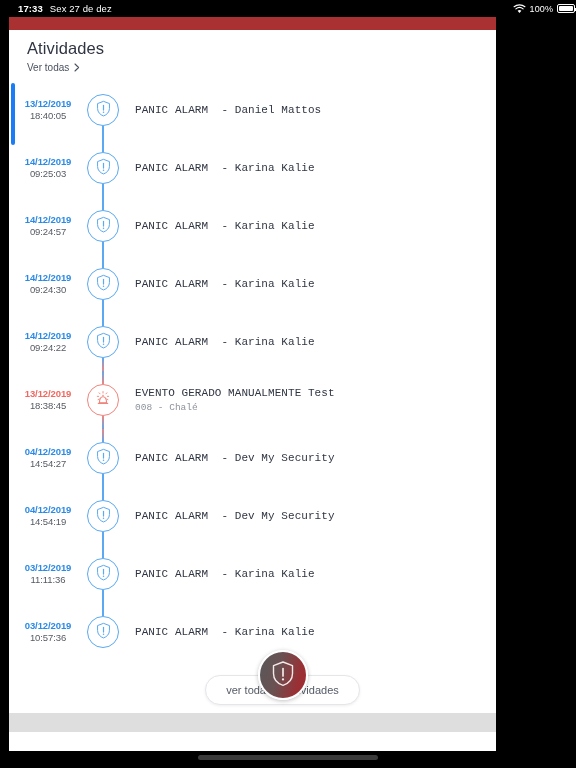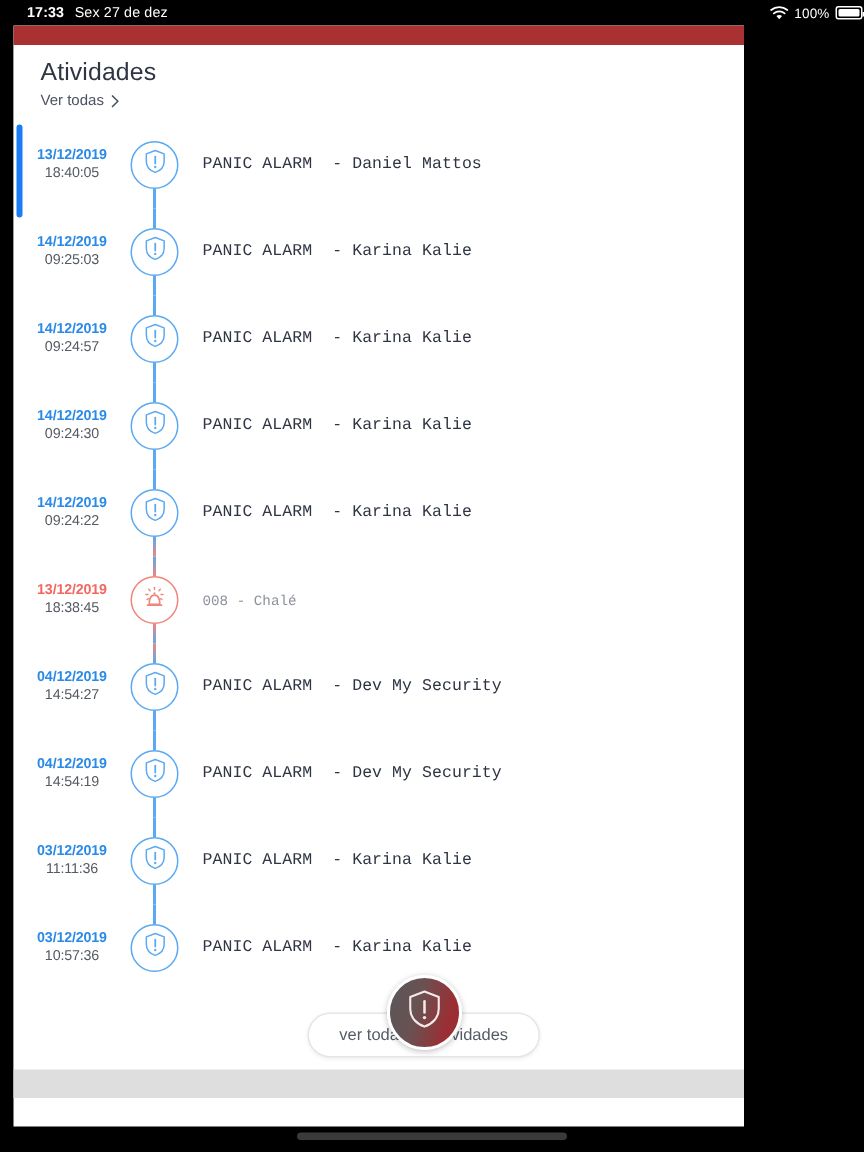--- a/index.html
+++ b/index.html
@@ -289,20 +289,21 @@
                   <line x1="6.8" y1="5.1" x2="8.1" y2="6.5" stroke="#f0857c" stroke-width="1.2" stroke-linecap="round"></line>
                   <line x1="17.2" y1="5.1" x2="15.9" y2="6.5" stroke="#f0857c" stroke-width="1.2" stroke-linecap="round"></line>
                   <line x1="4.4" y1="9.8" x2="6.2" y2="9.8" stroke="#f0857c" stroke-width="1.2" stroke-linecap="round"></line>
                   <line x1="19.6" y1="9.8" x2="17.8" y2="9.8" stroke="#f0857c" stroke-width="1.2" stroke-linecap="round"></line>
                   <line x1="5.4" y1="14.2" x2="7" y2="13.4" stroke="#f0857c" stroke-width="1.2" stroke-linecap="round"></line>
                   <line x1="18.6" y1="14.2" x2="17" y2="13.4" stroke="#f0857c" stroke-width="1.2" stroke-linecap="round"></line>
                 </svg></span>
             </div>
           </div>
           <div class="label">
+            <div class="main">EVENTO GERADO MANUALMENTE Test</div>
             <div class="sub">008 - Chalé</div>
           </div>
         </div>
         <div class="row">
           <div class="stamp">
             <div class="d">04/12/2019</div>
             <div class="t">14:54:27</div>
           </div>
           <div class="nodewrap">
             <div class="seg up" style="background:linear-gradient(to bottom,#f0857c,#5aa9f2)"></div>

